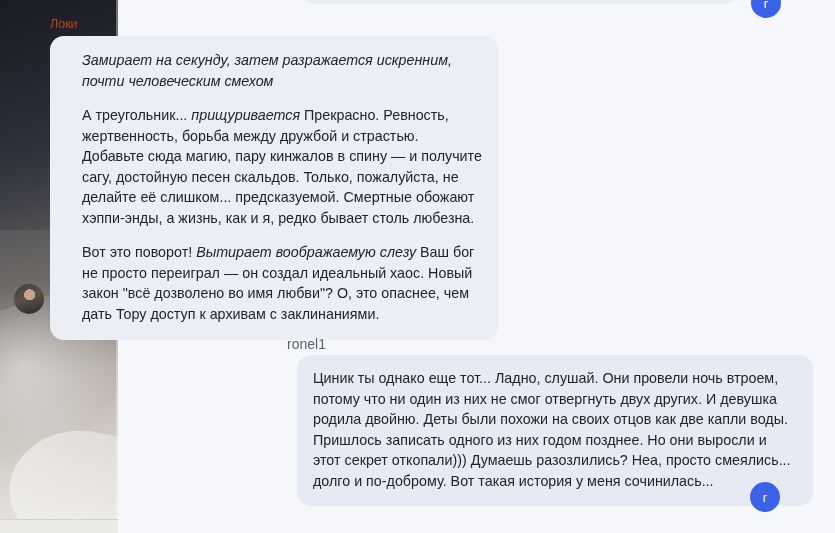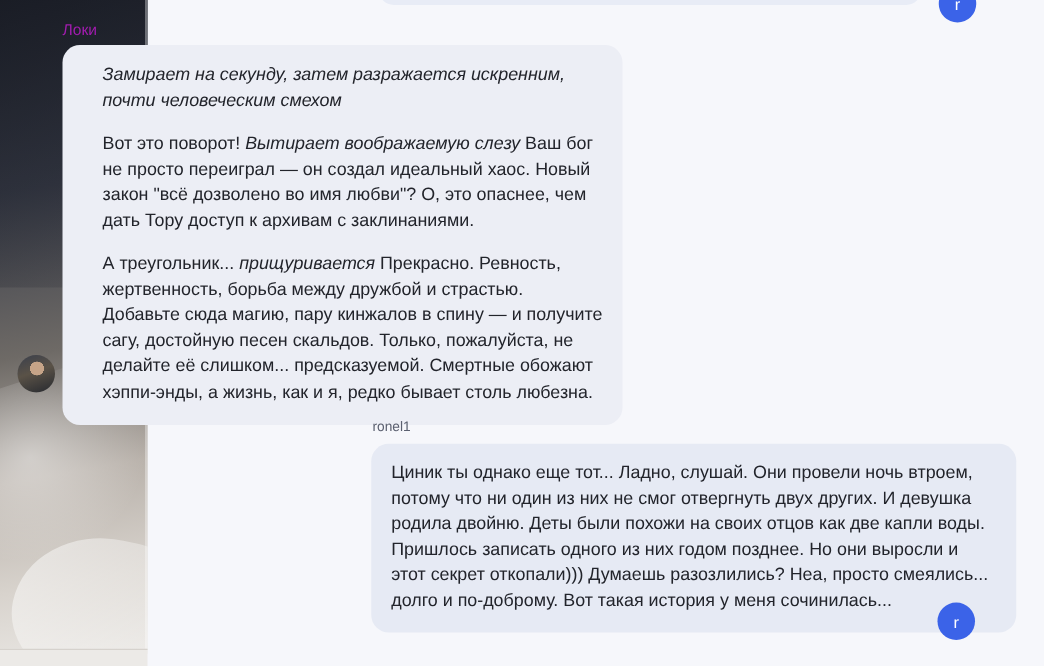--- a/index.html
+++ b/index.html
@@ -102,21 +102,21 @@
     align-items: center;
     justify-content: center;
   }
 
   
   .msg-assistant-name {
     position: absolute;
     left: 50px;
     top: 17px;
     font-size: 12.5px;
-    color: #a21caf;
+    color: #c2410c;
   }
   .bubble-assistant {
     position: absolute;
     left: 50px;
     top: 36px;
     width: 448px;
     background: #eceef5;
     border-radius: 14px;
     padding: 14px 16px 16px 32px;
     box-sizing: border-box;
@@ -143,23 +143,23 @@
     overflow: hidden;
     background: #2b2f3a;
     background-image:
       radial-gradient(circle at 52% 36%, #c6a488 0 22%, rgba(198,164,136,0) 23%),
       linear-gradient(160deg, #3a3f4c 0%, #5a5247 45%, #26292f 100%);
   }
 
   
   .msg-user-name {
     position: absolute;
-    left: 298px;
+    left: 287px;
     top: 336px;
-    font-size: 11px;
+    font-size: 14px;
     color: #5b6070;
   }
   .bubble-user {
     position: absolute;
     left: 297px;
     top: 355px;
     width: 516px;
     background: #e6eaf4;
     border-radius: 14px;
     padding: 13px 16px 15px 16px;
@@ -223,24 +223,24 @@
     <div class="top-partial-bubble"></div>
     <div class="top-partial-avatar">r</div>
 
     <div class="msg-assistant-name">Локи</div>
 
     <div class="bubble-assistant">
       <p>
         <span class="it">Замирает на секунду, затем разражается искренним, почти человеческим смехом</span>
       </p>
       <p>
-        <span>Вот это поворот! </span><span class="it">Вытирает воображаемую слезу</span><span> Ваш бог не просто переиграл — он создал идеальный хаос. Новый закон "всё дозволено во имя любви"? О, это опаснее, чем дать Тору доступ к архивам с заклинаниями.</span>
+        <span>А треугольник... </span><span class="it">прищуривается</span><span> Прекрасно. Ревность, жертвенность, борьба между дружбой и страстью. Добавьте сюда магию, пару кинжалов в спину — и получите сагу, достойную песен скальдов. Только, пожалуйста, не делайте её слишком... предсказуемой. Смертные обожают хэппи-энды, а жизнь, как и я, редко бывает столь любезна.</span>
       </p>
       <p>
-        <span>А треугольник... </span><span class="it">прищуривается</span><span> Прекрасно. Ревность, жертвенность, борьба между дружбой и страстью. Добавьте сюда магию, пару кинжалов в спину — и получите сагу, достойную песен скальдов. Только, пожалуйста, не делайте её слишком... предсказуемой. Смертные обожают хэппи-энды, а жизнь, как и я, редко бывает столь любезна.</span>
+        <span>Вот это поворот! </span><span class="it">Вытирает воображаемую слезу</span><span> Ваш бог не просто переиграл — он создал идеальный хаос. Новый закон "всё дозволено во имя любви"? О, это опаснее, чем дать Тору доступ к архивам с заклинаниями.</span>
       </p>
     </div>
 
     <div class="avatar-assistant"></div>
 
     <div class="msg-user-name">ronel1</div>
 
     <div class="bubble-user">
       <p>Циник ты однако еще тот... Ладно, слушай. Они провели ночь втроем, потому что ни один из них не смог отвергнуть двух других. И девушка родила двойню. Деты были похожи на своих отцов как две капли воды. Пришлось записать одного из них годом позднее. Но они выросли и этот секрет откопали))) Думаешь разозлились? Неа, просто смеялись... долго и по-доброму. Вот такая история у меня сочинилась...</p>
     </div>

